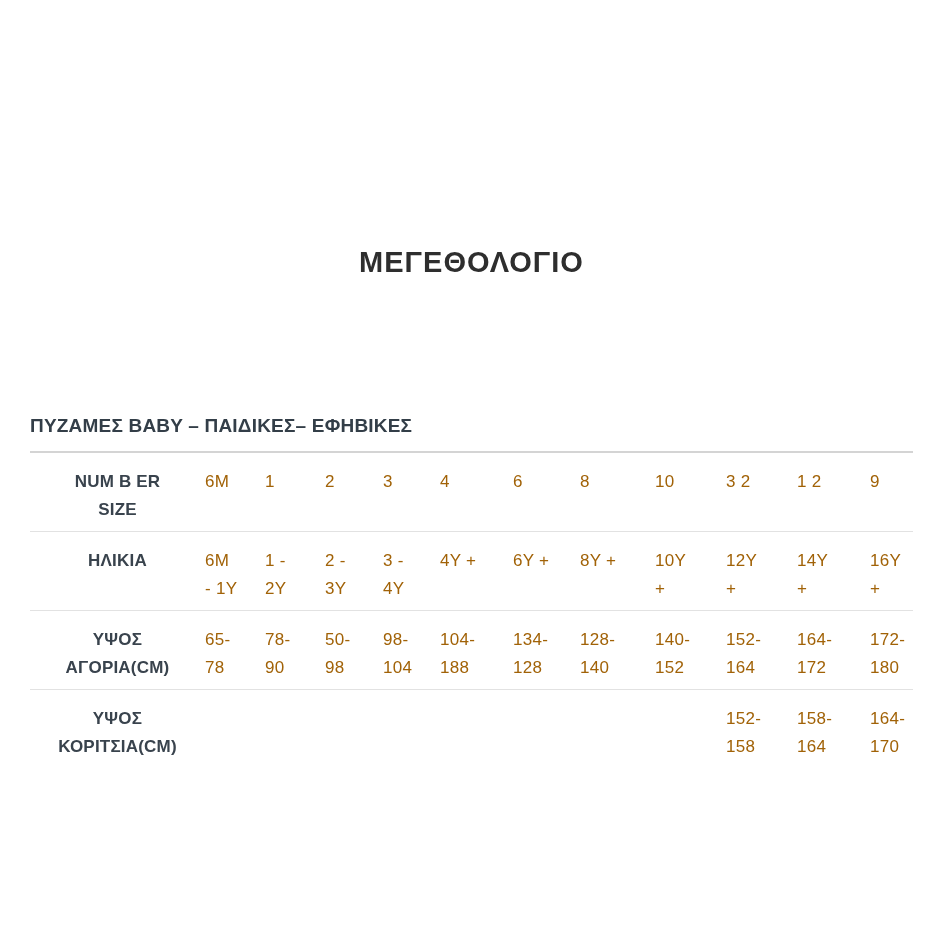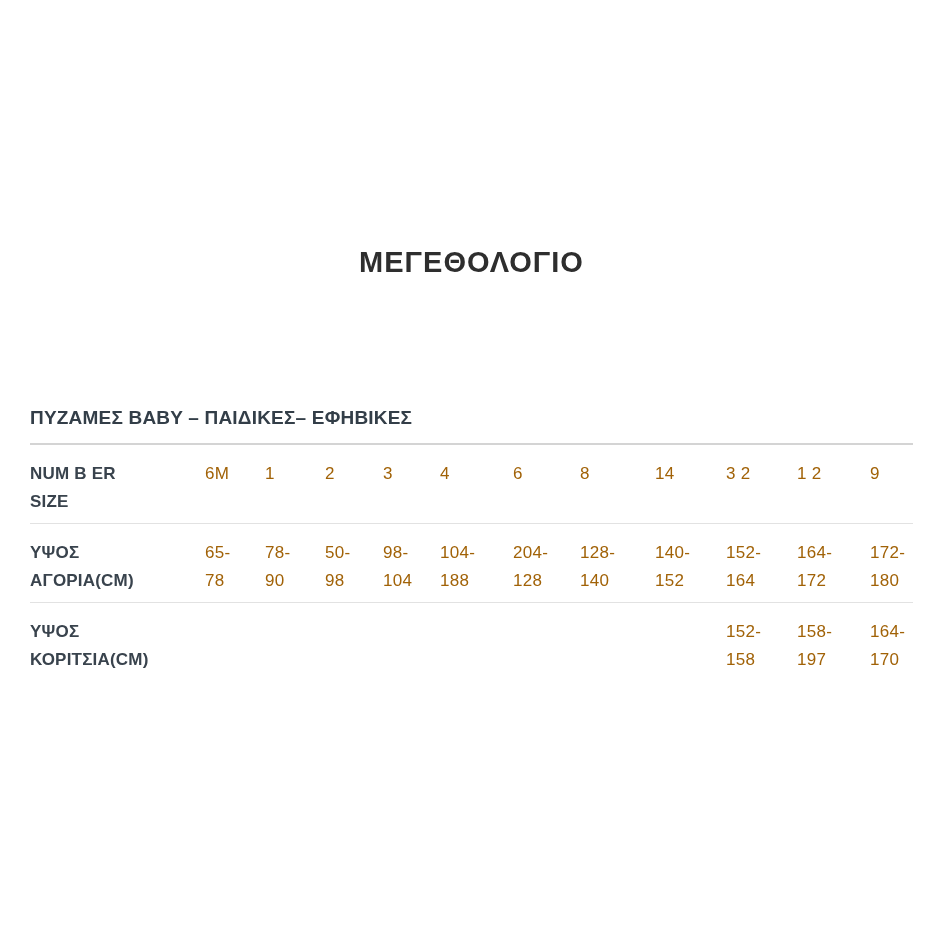--- a/index.html
+++ b/index.html
@@ -22,21 +22,21 @@
     letter-spacing: 1px;
     color: #2e2e2e;
   }
   .size-guide {
     position: absolute;
     left: 30px;
     top: 406px;
     width: 883px;
   }
   .section-heading {
-    margin: 0 0 14px 0;
+    margin: 8px 0 14px 0;
     font-size: 19px;
     line-height: 23px;
     font-weight: 700;
     letter-spacing: 0.2px;
     color: #333e48;
   }
   table.size-table {
     width: 883px;
     table-layout: fixed;
     border-collapse: collapse;
@@ -52,20 +52,21 @@
     line-height: 28px;
     letter-spacing: 0.3px;
     color: #a16207;
     white-space: pre-line;
     overflow: hidden;
   }
   table.size-table td.lbl {
     font-weight: 700;
     letter-spacing: 0.2px;
     color: #39434d;
+    text-align: center;
   }
   col.c0 { width: 175px; }
   col.c1 { width: 60px; }
   col.c2 { width: 60px; }
   col.c3 { width: 58px; }
   col.c4 { width: 57px; }
   col.c5 { width: 73px; }
   col.c6 { width: 67px; }
   col.c7 { width: 75px; }
   col.c8 { width: 71px; }
@@ -99,39 +100,61 @@
       <tr>
         <td class="lbl">NUM B ER
 SIZE</td>
         <td>6M</td>
         <td>1</td>
         <td>2</td>
         <td>3</td>
         <td>4</td>
         <td>6</td>
         <td>8</td>
-        <td>14</td>
+        <td>10</td>
         <td>3 2</td>
         <td>1 2</td>
         <td>9</td>
+      </tr>
+      <tr>
+        <td class="lbl">ΗΛΙΚΙΑ</td>
+        <td>6M
+- 1Y</td>
+        <td>1 -
+2Y</td>
+        <td>2 -
+3Y</td>
+        <td>3 -
+4Y</td>
+        <td>4Y +</td>
+        <td>6Y +</td>
+        <td>8Y +</td>
+        <td>10Y
++</td>
+        <td>12Y
++</td>
+        <td>14Y
++</td>
+        <td>16Y
++</td>
       </tr>
       <tr>
         <td class="lbl">ΥΨΟΣ
 ΑΓΟΡΙΑ(CM)</td>
         <td>65-
 78</td>
         <td>78-
 90</td>
         <td>50-
 98</td>
         <td>98-
 104</td>
         <td>104-
 188</td>
-        <td>204-
+        <td>134-
 128</td>
         <td>128-
 140</td>
         <td>140-
 152</td>
         <td>152-
 164</td>
         <td>164-
 172</td>
         <td>172-
@@ -144,19 +167,19 @@
         <td></td>
         <td></td>
         <td></td>
         <td></td>
         <td></td>
         <td></td>
         <td></td>
         <td>152-
 158</td>
         <td>158-
-197</td>
+164</td>
         <td>164-
 170</td>
       </tr>
     </tbody>
   </table>
 </div>
 
 </body></html>

